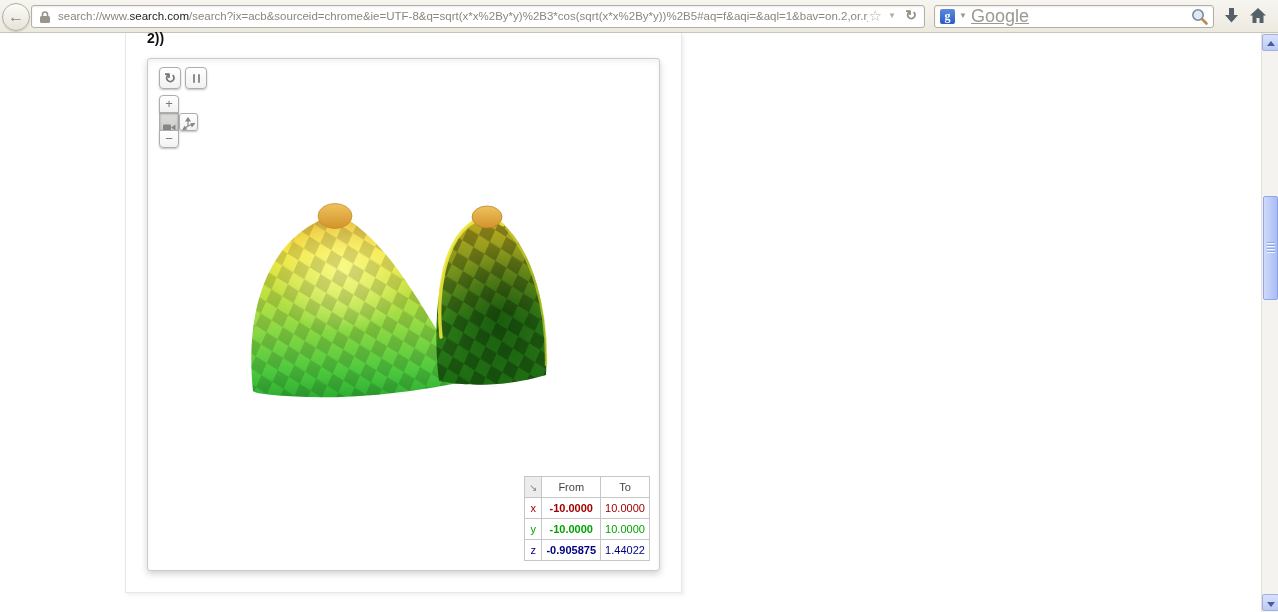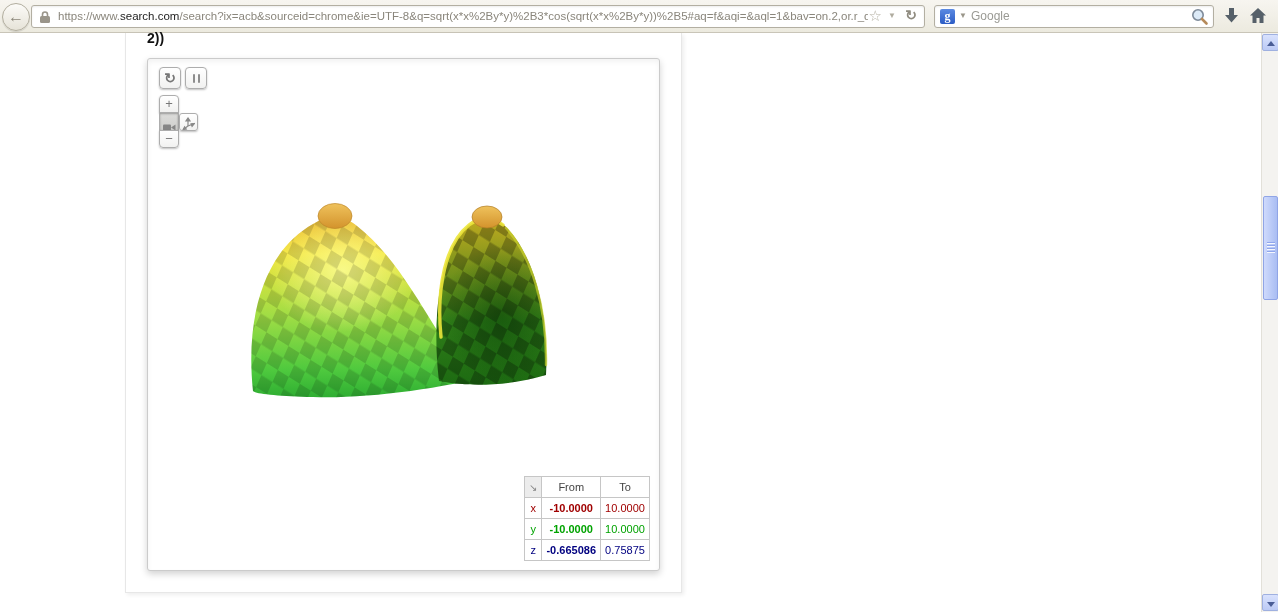--- a/index.html
+++ b/index.html
@@ -28,21 +28,21 @@
   #star-icon { position:absolute; right:42px; top:1px; font-size:15px; color:#b7b3a6; cursor:pointer; }
   #url-drop-icon { position:absolute; right:28px; top:5px; font-size:8px; color:#b0ac9f; cursor:pointer; }
   #reload-icon { position:absolute; right:7px; top:1px; font-size:14px; font-weight:bold; color:#908c80; cursor:pointer; }
   #search-bar { left:934px; width:280px; }
   #favicon { position:absolute; left:5px; top:3px; width:15px; height:15px;
     background:linear-gradient(#5b8ae2,#2c5cc5); border-radius:2px;
     color:#fff; font-family:"Liberation Serif", serif; font-weight:bold;
     font-size:12px; text-align:center; line-height:15px; }
   #search-drop-icon { position:absolute; left:24px; top:5px; font-size:8px; color:#9a968a; cursor:pointer; }
   #search-text { position:absolute; left:36px; top:0; line-height:21px;
-    font-size:12px; color:#9a9a94; }
+    font-size:18px; color:#9a9a94;text-decoration:underline; }
   #magnifier-icon { position:absolute; right:4px; top:1px; cursor:pointer; }
   .tool-ico { position:absolute; top:7px; cursor:pointer; }
   #download-icon { left:1223px; }
   #home-icon { left:1249px; }
 
   
   #page { position:absolute; left:0; top:33px; width:1261px; height:579px; background:#fff; }
   #content-box { position:absolute; left:125px; top:0; width:557px; height:560px;
     background:#fff; border:1px solid #e7e7e7; border-top:none;
     box-shadow:2px 2px 4px rgba(0,0,0,.07); }
@@ -110,21 +110,21 @@
   <div id="toolbar">
     <div id="back-btn">←</div>
 
     <div class="bar" id="url-bar">
       <span id="lock-icon">
         <svg width="12" height="14">
             <rect x="1" y="6" width="10" height="7" rx="1.5" fill="#9a958a"></rect>
             <path d="M3.5 6.5 V4.5 a2.5 2.5 0 0 1 5 0 V6.5" fill="none" stroke="#9a958a" stroke-width="1.6"></path>
           </svg>
       </span>
-      <span id="url-text"><span>https://www.</span><span class="domain">search.com</span><span>/search?ix=acb&amp;sourceid=chrome&amp;ie=UTF-8&amp;q=sqrt(x*x%2By*y)%2B3*cos(sqrt(x*x%2By*y))%2B5#aq=f&amp;aqi=&amp;aql=1&amp;bav=on.2,or.r_qf.</span></span>
+      <span id="url-text"><span>search://www.</span><span class="domain">search.com</span><span>/search?ix=acb&amp;sourceid=chrome&amp;ie=UTF-8&amp;q=sqrt(x*x%2By*y)%2B3*cos(sqrt(x*x%2By*y))%2B5#aq=f&amp;aqi=&amp;aql=1&amp;bav=on.2,or.r_qf.</span></span>
       <span id="star-icon">☆</span>
       <span id="url-drop-icon">▼</span>
       <span id="reload-icon">↻</span>
     </div>
 
     <div class="bar" id="search-bar">
       <span id="favicon">g</span>
       <span id="search-drop-icon">▼</span>
       <span id="search-text">Google</span>
       <span id="magnifier-icon">
@@ -256,22 +256,22 @@
             <td class="c-from">-10.0000</td>
             <td class="c-to">10.0000</td>
           </tr>
           <tr class="tr-y">
             <td>y</td>
             <td class="c-from">-10.0000</td>
             <td class="c-to">10.0000</td>
           </tr>
           <tr class="tr-z">
             <td>z</td>
-            <td class="c-from">-0.665086</td>
-            <td class="c-to">0.75875</td>
+            <td class="c-from">-0.905875</td>
+            <td class="c-to">1.44022</td>
           </tr>
         </tbody>
           </table>
 
       </div>
     </div>
   </div>
 
   <div id="scrollbar">
     <div class="sb-btn" id="sb-up">

